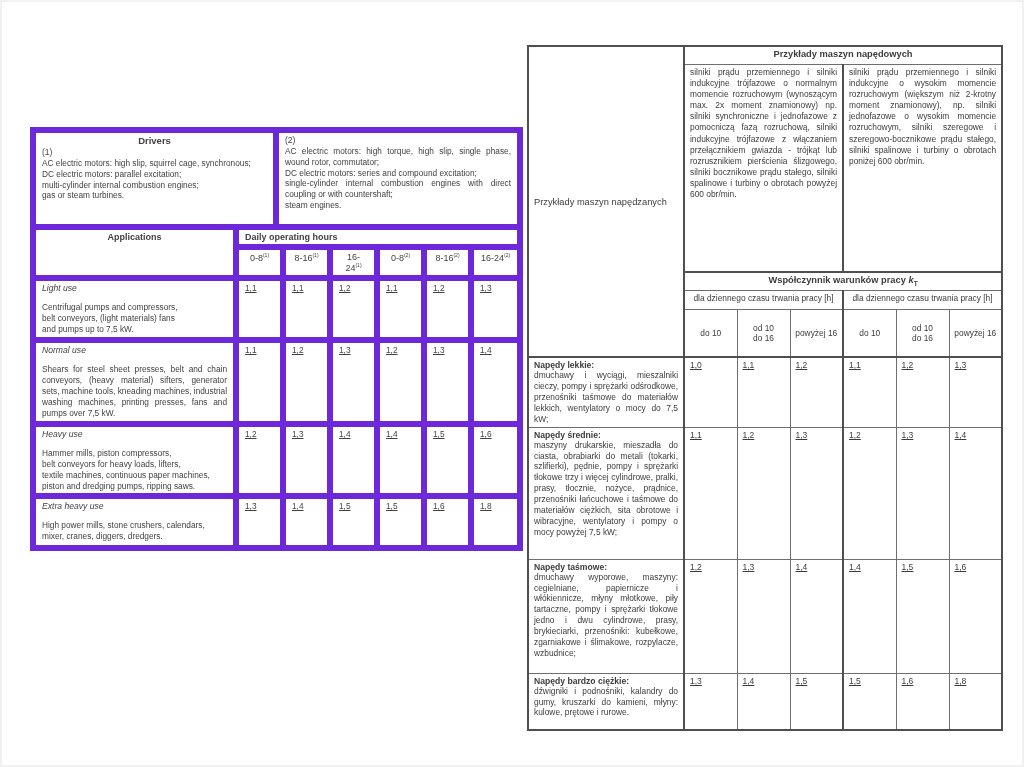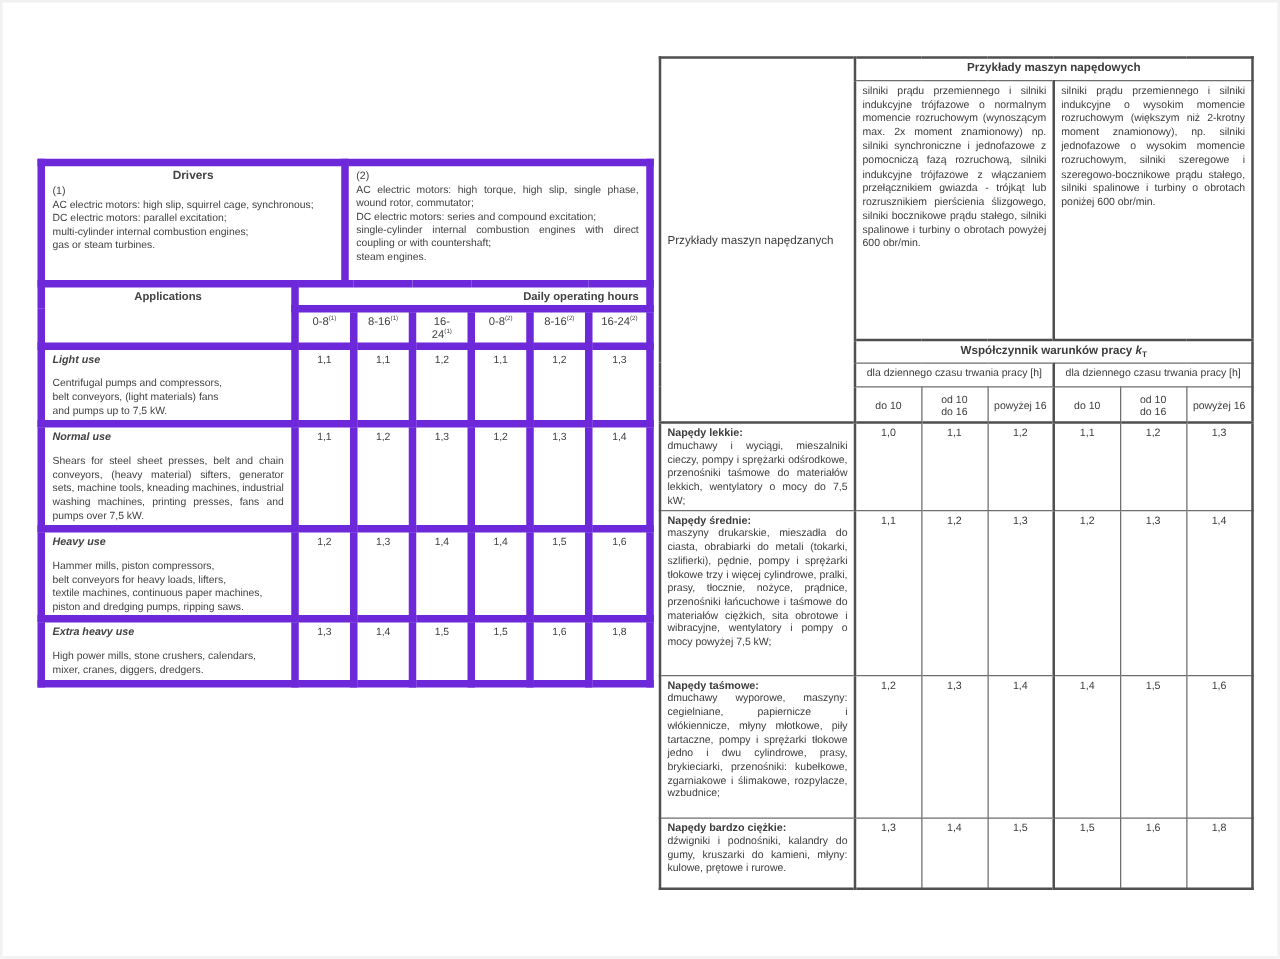--- a/index.html
+++ b/index.html
@@ -20,26 +20,26 @@
   .lt td,.lt th{border:6px solid #6d28d9;padding:2px 6px;vertical-align:top;}
   .drivers-tbl td{height:87px;}
   .drivers-tbl{border-bottom:none;}
   .drivers-tbl td{border-bottom:none;}
   .d-title{font-weight:bold;font-size:9.5px;text-align:center;margin-bottom:1px;}
   .d-num{font-size:8.5px;margin-bottom:1px;}
   .d-text{font-size:8.3px;line-height:1.3;white-space:pre-line;}
   .justify{text-align:justify;}
   .apps-tbl th{font-size:9px;}
   .apps-h{font-weight:bold;font-size:9.5px;text-align:center;vertical-align:middle;}
-  .doh-h{font-weight:bold;font-size:9.5px;text-align:right;vertical-align:middle;padding:1px;}
+  .doh-h{font-weight:bold;font-size:9.5px;text-align:left;vertical-align:middle;padding:1px;}
   .hour-h{font-weight:normal;font-size:8px;text-align:center;vertical-align:middle;padding:1px;}
   .hour-h sup{font-size:5px;}
-  .app-name{font-style:italic;font-size:8.6px;font-weight:bold;}
+  .app-name{font-style:italic;font-size:8.6px;font-weight:normal;}
   .app-desc{font-size:8.3px;line-height:1.32;margin-top:9px;white-space:pre-line;}
-  .val{font-size:8.3px;text-align:center;vertical-align:middle;}
+  .val{font-size:8.3px;text-align:left;vertical-align:middle;text-decoration:underline;}
 
   
   .rt{width:474px;color:#3c3c3c;border:2px solid #4f4f4f;}
   .rt td,.rt th{border:1px solid #6e6e6e;padding:2px 5px;vertical-align:top;}
   .rt .thickL{border-left:2px solid #4f4f4f;}
   .rt .thickT{border-top:2px solid #4f4f4f;}
   .row-header{vertical-align:middle !important;font-size:9.3px;padding-left:4px;}
   .rt-head{font-weight:bold;font-size:9.3px;text-align:center;vertical-align:middle;padding:1px;}
   .machine-text{font-size:8.4px;line-height:1.33;text-align:justify;}
   .coeff-head{font-weight:bold;font-size:9.3px;text-align:center;vertical-align:middle;padding:1px;}
@@ -183,21 +183,21 @@
       <td colspan="3" class="machine-text thickL">silniki prądu przemiennego i silniki indukcyjne trójfazowe o normalnym momencie rozruchowym (wynoszącym max. 2x moment znamionowy) np. silniki synchroniczne i jednofazowe z pomocniczą fazą rozruchową, silniki indukcyjne trójfazowe z włączaniem przełącznikiem gwiazda - trójkąt lub rozrusznikiem pierścienia ślizgowego, silniki bocznikowe prądu stałego, silniki spalinowe i turbiny o obrotach powyżej 600 obr/min.</td>
       <td colspan="3" class="machine-text thickL">silniki prądu przemiennego i silniki indukcyjne o wysokim momencie rozruchowym (większym niż 2-krotny moment znamionowy), np. silniki jednofazowe o wysokim momencie rozruchowym, silniki szeregowe i szeregowo-bocznikowe prądu stałego, silniki spalinowe i turbiny o obrotach poniżej 600 obr/min.</td>
     </tr>
     <tr style="height:18px">
       <th colspan="6" class="coeff-head thickL thickT"><span>Współczynnik warunków pracy </span><span class="ksym">k</span><sub>T</sub></th>
     </tr>
     <tr style="height:19px">
       <td colspan="3" class="dur-head thickL">dla dziennego czasu trwania pracy [h]</td>
       <td colspan="3" class="dur-head thickL">dla dziennego czasu trwania pracy [h]</td>
     </tr>
-    <tr style="height:29px">
+    <tr style="height:48px">
       <td class="hour-c thickL">do 10</td>
       <td class="hour-c">od 10
 do 16</td>
       <td class="hour-c">powyżej 16</td>
       <td class="hour-c thickL">do 10</td>
       <td class="hour-c">od 10
 do 16</td>
       <td class="hour-c">powyżej 16</td>
     </tr>
     <tr style="height:70px">

